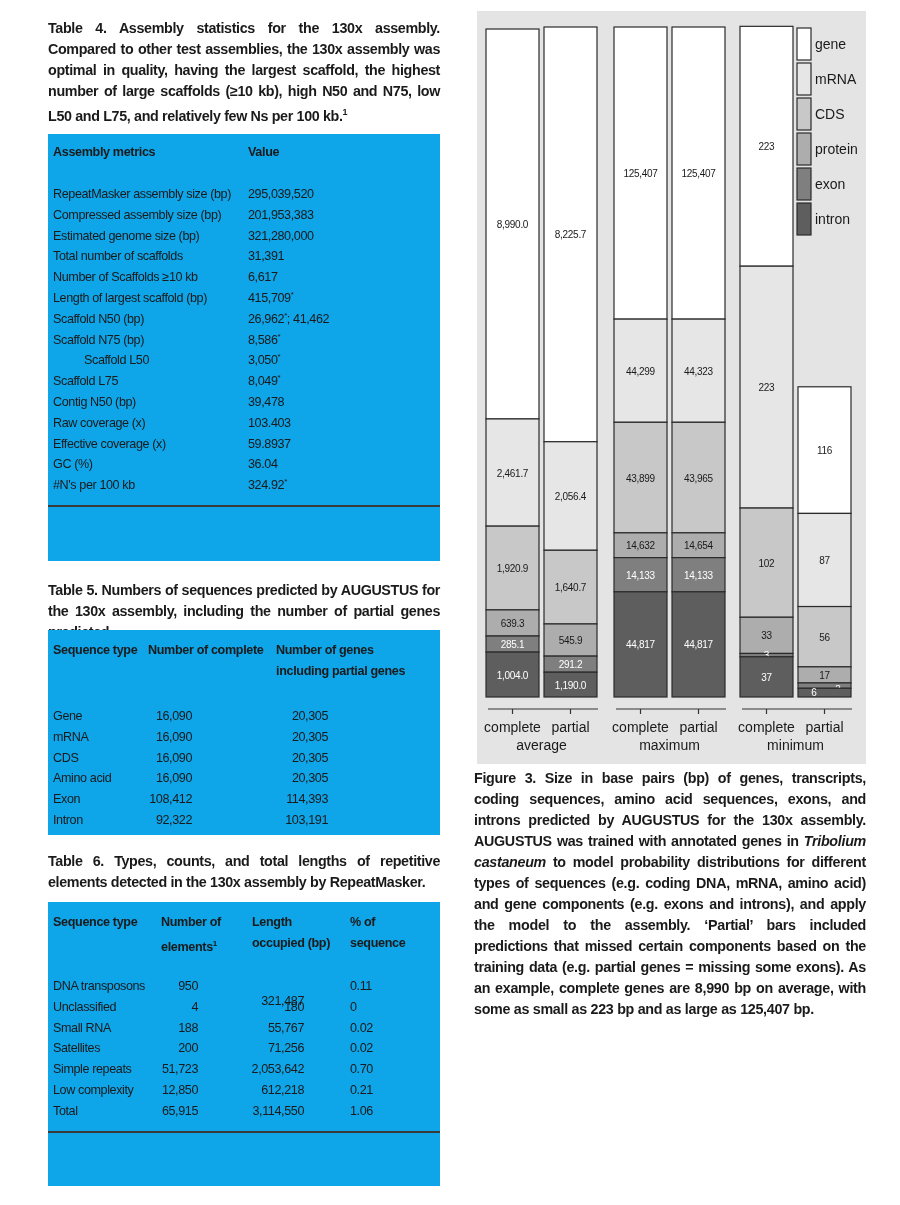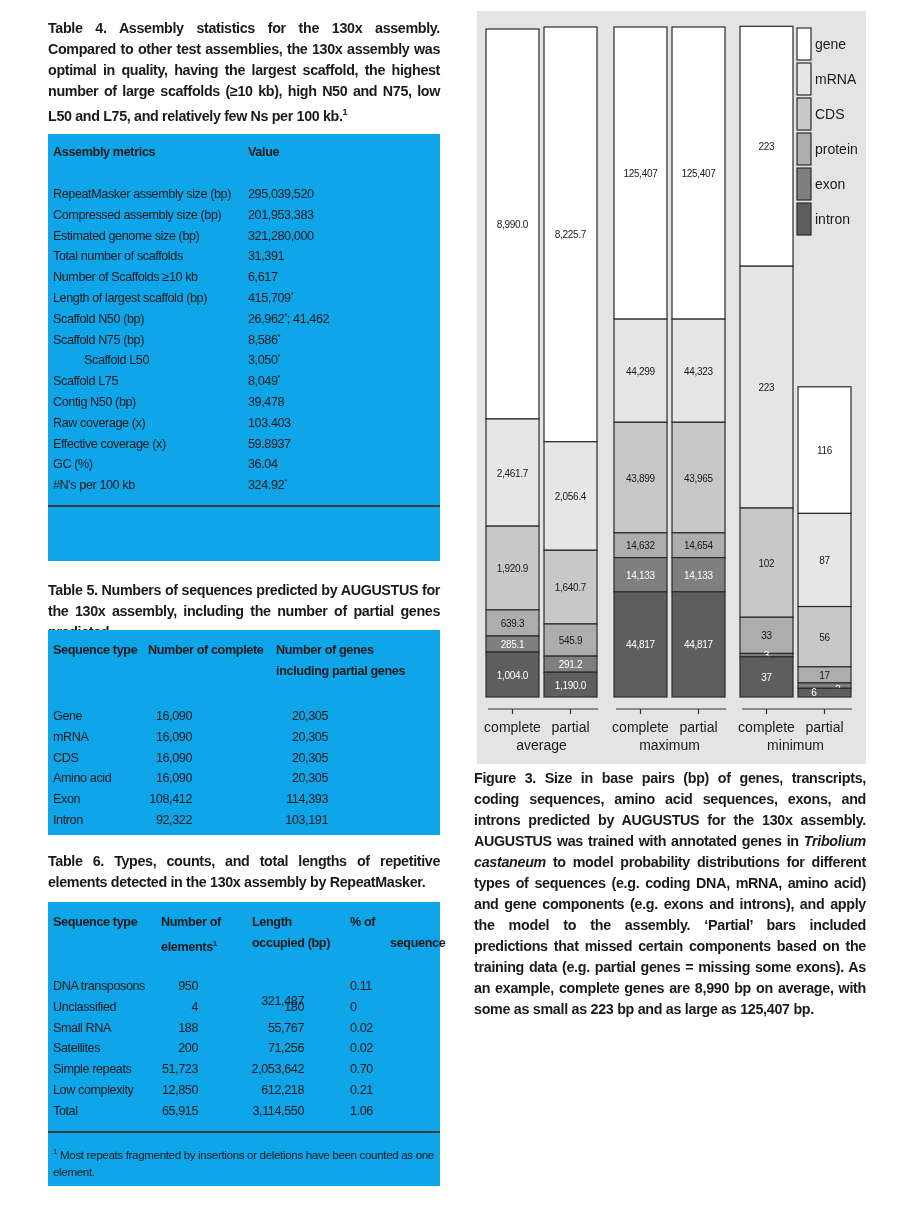--- a/index.html
+++ b/index.html
@@ -95,21 +95,21 @@
 
 <div class="caption" style="left:48px; top:851px; width:392px;">Table 6. Types, counts, and total lengths of repetitive elements detected in the 130x assembly by RepeatMasker.</div>
 
 <div class="tbox" style="left:48px; top:902px; width:392px; height:284px;">
   <div class="hdr" style="left:5px; top:10px;">Sequence type</div>
   <div class="hdr" style="left:113px; top:10px;">Number of</div>
   <div class="hdr" style="left:113px; top:31px;"><span>elements</span><sup style="font-size:8px;">1</sup></div>
   <div class="hdr" style="left:204px; top:10px;">Length</div>
   <div class="hdr" style="left:204px; top:31px;">occupied (bp)</div>
   <div class="hdr" style="left:302px; top:10px;">% of</div>
-  <div class="hdr" style="left:302px; top:31px;margin-left:40px;">sequence</div>
+  <div class="hdr" style="left:302px; top:31px;">sequence</div>
   <div id="t6-rows">
       <div class="cell tbl" style="left:5px; top:74px;">DNA transposons</div>
       <div class="cell tbl r" style="left:100px; width:50px; top:74px;">950</div>
       <div class="cell tbl r" style="left:190px; width:66px; top:74px;margin-top:15px;">321,487</div>
       <div class="cell tbl" style="left:302px; top:74px;">0.11</div>
       <div class="cell tbl" style="left:5px; top:94.8px;">Unclassified</div>
       <div class="cell tbl r" style="left:100px; width:50px; top:94.8px;">4</div>
       <div class="cell tbl r" style="left:190px; width:66px; top:94.8px;">180</div>
       <div class="cell tbl" style="left:302px; top:94.8px;">0</div>
       <div class="cell tbl" style="left:5px; top:115.6px;">Small RNA</div>
@@ -127,23 +127,20 @@
       <div class="cell tbl" style="left:5px; top:178px;">Low complexity</div>
       <div class="cell tbl r" style="left:100px; width:50px; top:178px;">12,850</div>
       <div class="cell tbl r" style="left:190px; width:66px; top:178px;">612,218</div>
       <div class="cell tbl" style="left:302px; top:178px;">0.21</div>
       <div class="cell tbl" style="left:5px; top:198.8px;">Total</div>
       <div class="cell tbl r" style="left:100px; width:50px; top:198.8px;">65,915</div>
       <div class="cell tbl r" style="left:190px; width:66px; top:198.8px;">3,114,550</div>
       <div class="cell tbl" style="left:302px; top:198.8px;">1.06</div>
     </div>
   <div class="rule" style="left:0; top:229px; width:392px;"></div>
-  <div class="foot" style="left:5px; top:241px; width:384px;">
-    <sup>1</sup><span> Most repeats fragmented by insertions or deletions have been counted as one element.</span>
-  </div>
 </div>
 
 <div id="chart-box">
   <svg id="chart-svg" width="389" height="753" xmlns="http://www.w3.org/2000/svg">
       <rect x="9" y="18.009999999999877" width="53" height="389.94" fill="#ffffff" stroke="#2b2b2b" stroke-width="1.2"></rect>
       <text x="35.5" y="216.97999999999988" text-anchor="middle" font-size="10" letter-spacing="-0.3" font-family="Liberation Sans, sans-serif" fill="#1a1a1a">8,990.0</text>
       <rect x="9" y="407.9499999999999" width="53" height="107.2" fill="#e6e6e6" stroke="#2b2b2b" stroke-width="1.2"></rect>
       <text x="35.5" y="465.5499999999999" text-anchor="middle" font-size="10" letter-spacing="-0.3" font-family="Liberation Sans, sans-serif" fill="#1a1a1a">2,461.7</text>
       <rect x="9" y="515.1499999999999" width="53" height="83.75" fill="#c8c8c8" stroke="#2b2b2b" stroke-width="1.2"></rect>
       <text x="35.5" y="561.0249999999999" text-anchor="middle" font-size="10" letter-spacing="-0.3" font-family="Liberation Sans, sans-serif" fill="#1a1a1a">1,920.9</text>

